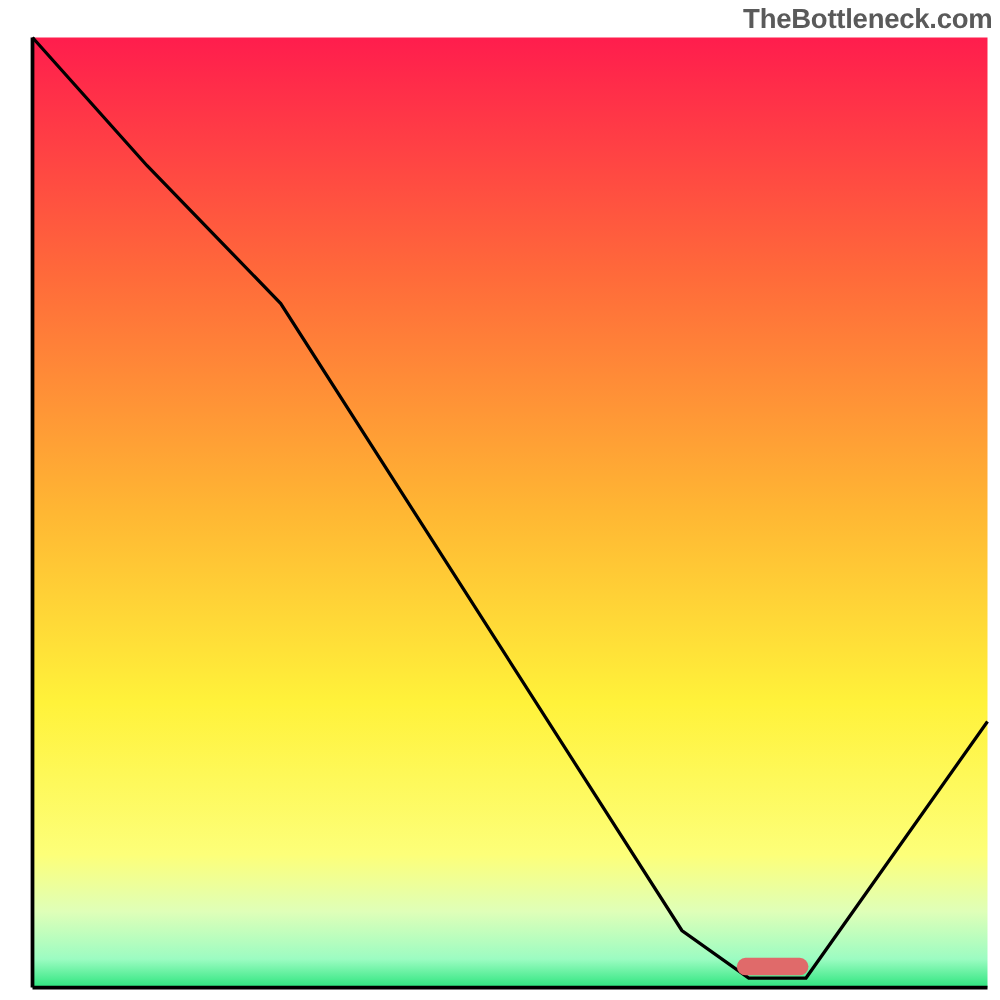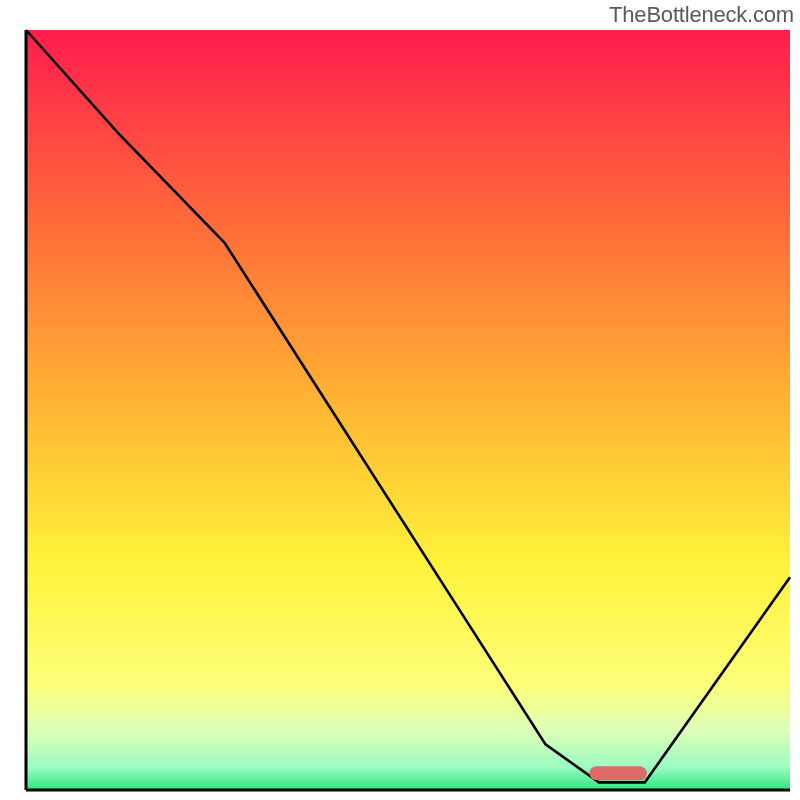--- a/index.html
+++ b/index.html
@@ -13,21 +13,21 @@
   .chart-container {
     position: relative;
     width: 800px;
     height: 800px;
   }
   .watermark {
     position: absolute;
     top: 2px;
     right: 6px;
     font-size: 22px;
-    font-weight: 400;
+    font-weight: 700;
     color: #5a5a5a;
     letter-spacing: -0.2px;
     z-index: 10;
   }
   svg.plot {
     position: absolute;
     top: 0;
     left: 0;
     width: 800px;
     height: 800px;

